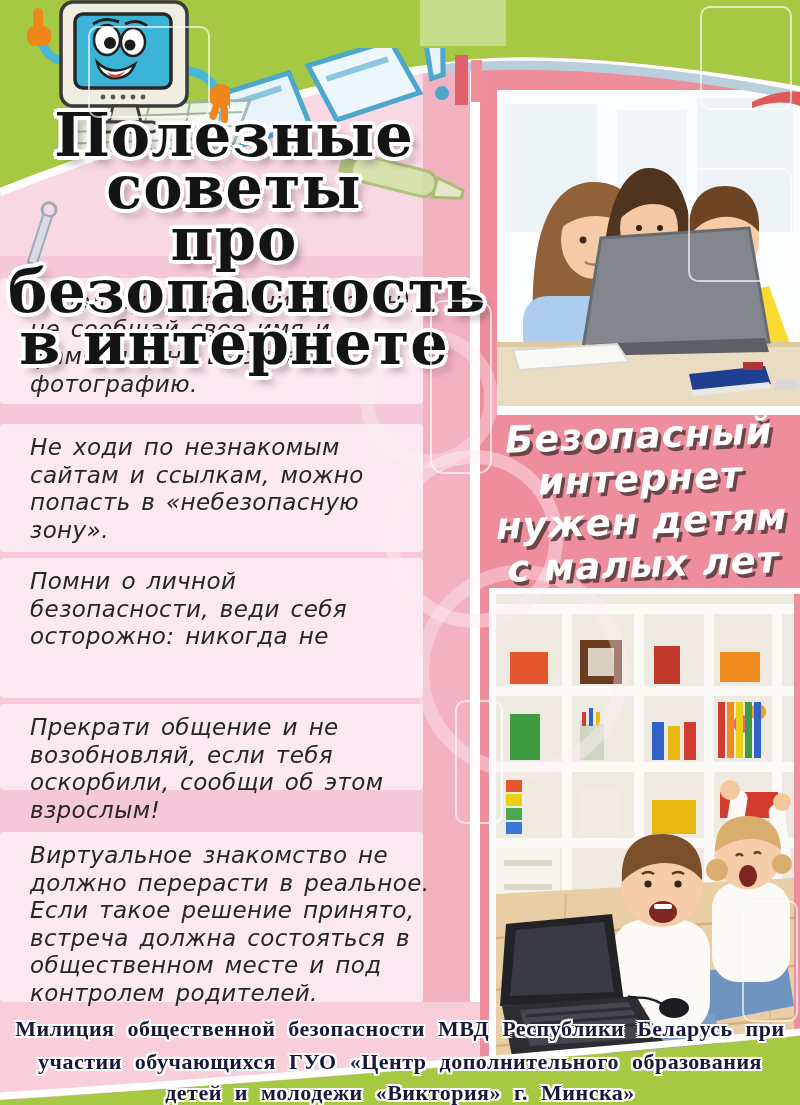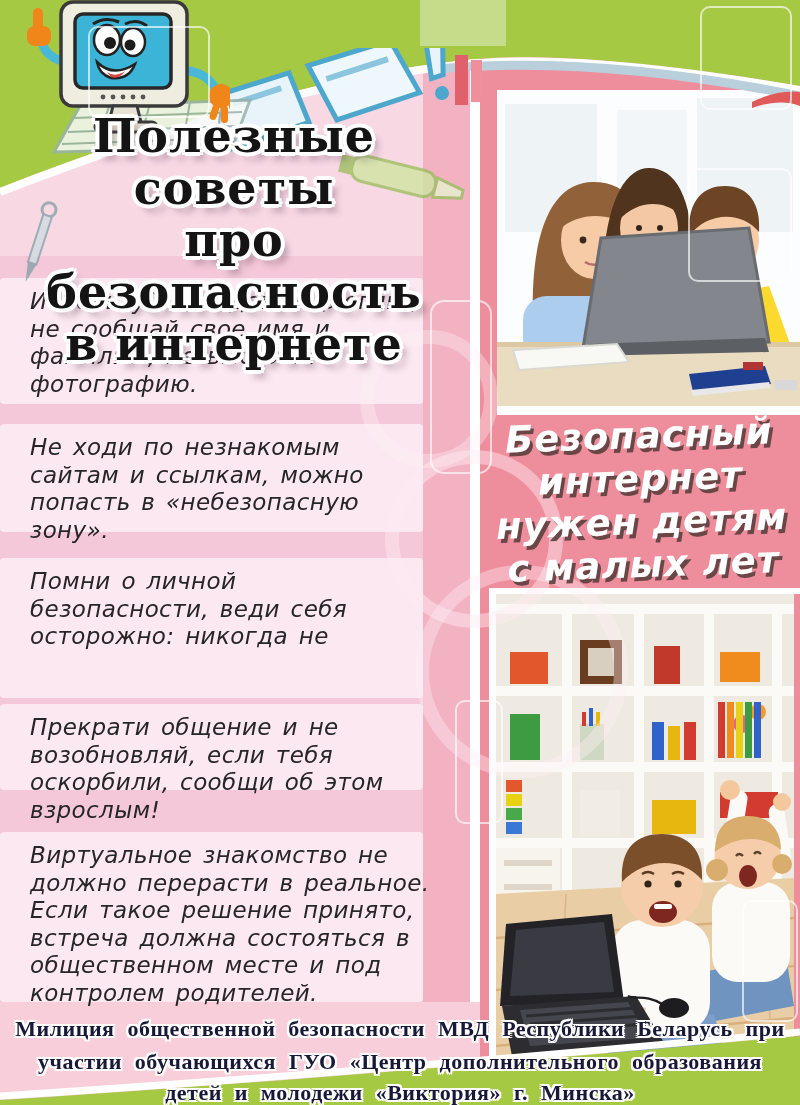--- a/index.html
+++ b/index.html
@@ -18,38 +18,38 @@
 
   
   #header-wave{position:absolute; left:0; top:0; width:800px; height:210px; z-index:3;}
   
   #bottom-wave{position:absolute; left:0; bottom:0; width:800px; height:85px; z-index:5;}
 
   
   #title{
     position:absolute; left:8px; top:110px; width:452px; z-index:6;
     text-align:center; font-family:"DejaVu Serif", serif; font-weight:bold;
-    font-size:46px; line-height:52px; color:#141414; letter-spacing:1px;
+    font-size:59px; line-height:52px; color:#141414; letter-spacing:1px;
     text-shadow:
       -3px -3px 0 #fff, 3px -3px 0 #fff, -3px 3px 0 #fff, 3px 3px 0 #fff,
       -4px 0 0 #fff, 4px 0 0 #fff, 0 -4px 0 #fff, 0 4px 0 #fff,
       7px 8px 6px rgba(90,60,80,.35);
   }
 
   
   .tip{
     position:absolute; left:0; width:423px; background:#fce8f0; z-index:2;
     padding:10px 6px 10px 30px; box-sizing:border-box; border-radius:4px;
   }
   .tip-line{
     font-style:italic; font-size:23px; line-height:27.5px; color:#262626;
     letter-spacing:.4px; word-spacing:3px; white-space:nowrap;
   }
   #tip-1{top:278px; height:126px;}
-  #tip-2{top:424px; height:108px;}
+  #tip-2{top:424px; height:128px;}
   #tip-3{top:558px; height:140px;}
   #tip-4{top:704px; height:86px;}
   #tip-5{top:832px; height:170px;}
 
   
   .photo{position:absolute; z-index:2; overflow:hidden;}
   #photo-kids-laptop{left:497px; top:90px; width:303px; height:316px; border-bottom:9px solid #fff;}
   #photo-toddlers{left:489px; top:588px; width:311px; height:517px;
      border-left:7px solid #fff; border-top:6px solid #fff; box-sizing:border-box;}
 

